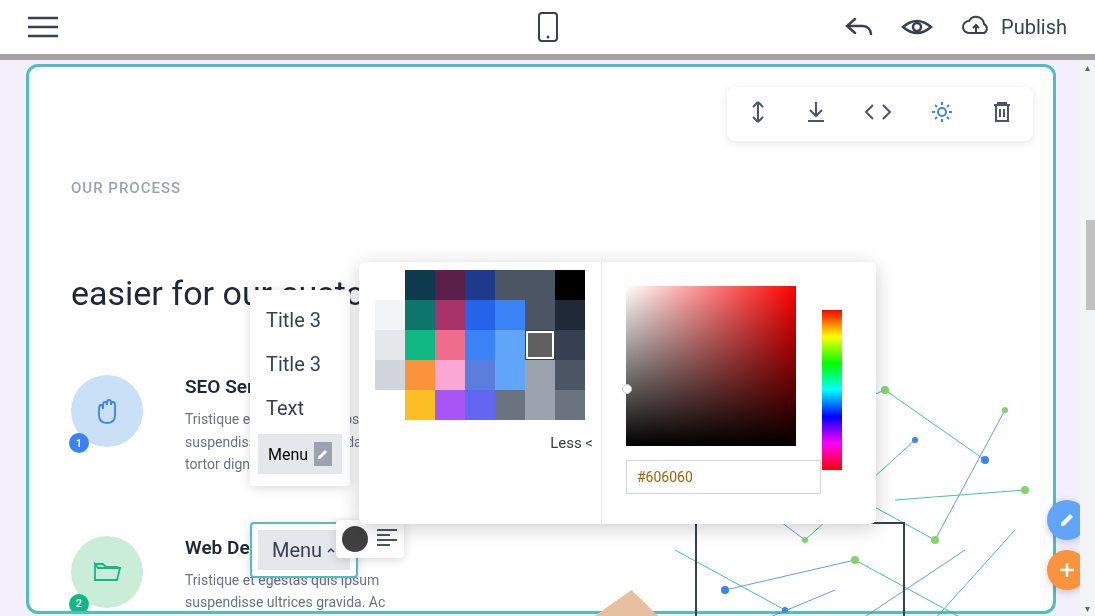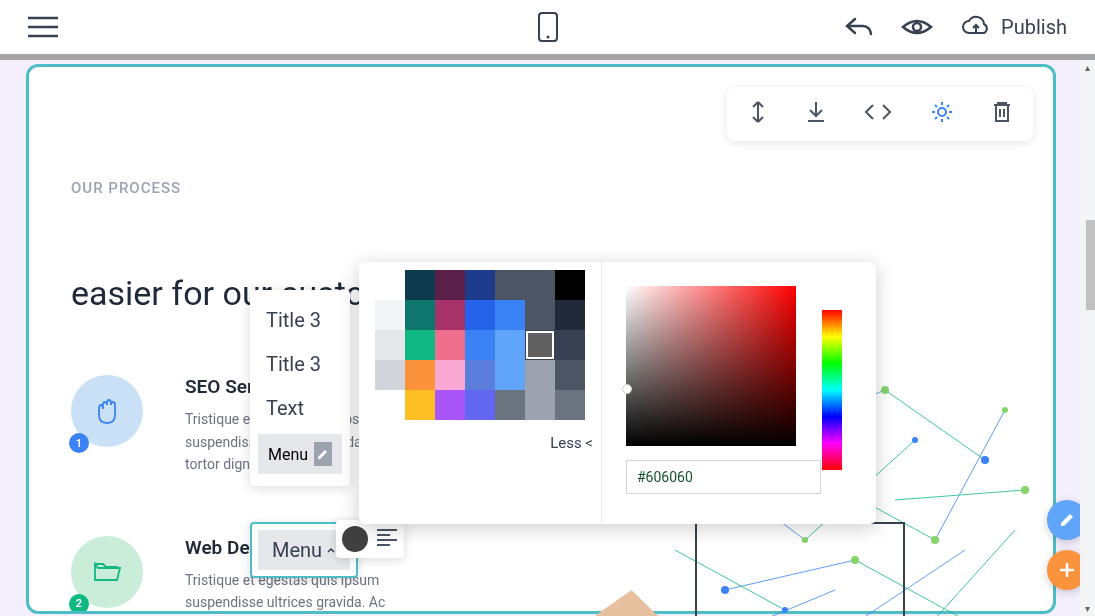--- a/index.html
+++ b/index.html
@@ -50,21 +50,21 @@
 .color-left { flex: 1; padding: 8px; display: flex; flex-direction: column; align-items: center; border-right: 1px solid #e5e7eb; }
 .swatch-grid { display: grid; grid-template-columns: repeat(7, 30px); grid-template-rows: repeat(5, 30px); gap: 0; }
 .sw { width: 30px; height: 30px; cursor: pointer; }
 .sw.sel { outline: 2px solid #fff; outline-offset: -3px; box-shadow: inset 0 0 0 1px #374151; }
 .less-link { align-self: flex-end; margin-top: 14px; font-size: 15px; color: #374151; cursor: pointer; }
 .color-right { flex: 1; padding: 24px; }
 .gradient-box { width: 170px; height: 160px; position: relative; background: linear-gradient(to bottom, transparent, black), linear-gradient(to right, white, red); }
 .handle { width: 10px; height: 10px; border-radius: 50%; background: #fff; border: 1px solid #ccc; position: absolute; left: -4px; top: 98px; }
 .hue-bar { width: 20px; height: 160px; background: linear-gradient(to bottom, red, yellow, lime, cyan, blue, magenta, red); position: absolute; top: 24px; left: 196px; }
 .color-right-block { position: relative; }
-.hex-input { width: 195px; margin-top: 14px; padding: 8px 10px; border: 1px solid #d1d5db; font-size: 14px; color: #14532d; }
+.hex-input { width: 195px; margin-top: 14px; padding: 8px 10px; border: 1px solid #d1d5db; font-size: 14px; color: #a16207; }
 
 .fab { position: absolute; right: 8px; width: 40px; height: 40px; border-radius: 50%; display: flex; align-items: center; justify-content: center; color: #fff; cursor: pointer; box-shadow: 0 2px 8px rgba(0,0,0,0.2); }
 .fab.edit { bottom: 76px; background: #60a5fa; }
 .fab.add { bottom: 26px; background: #fb923c; }
 
 .scrollbar-v { position: absolute; right: 0; top: 60px; bottom: 0; width: 15px; background: #f3f4f6; }
 .scrollbar-thumb { position: absolute; width: 9px; right: 0; top: 160px; height: 90px; background: #c1c1c1; }
 .scrollbar-arrow { position: absolute; width: 15px; height: 15px; right: 0; background: #f3f4f6; color: #666; font-size: 10px; display: flex; align-items: center; justify-content: center; }
 .sa-up { top: 0; }
 .sa-down { bottom: 0; }

